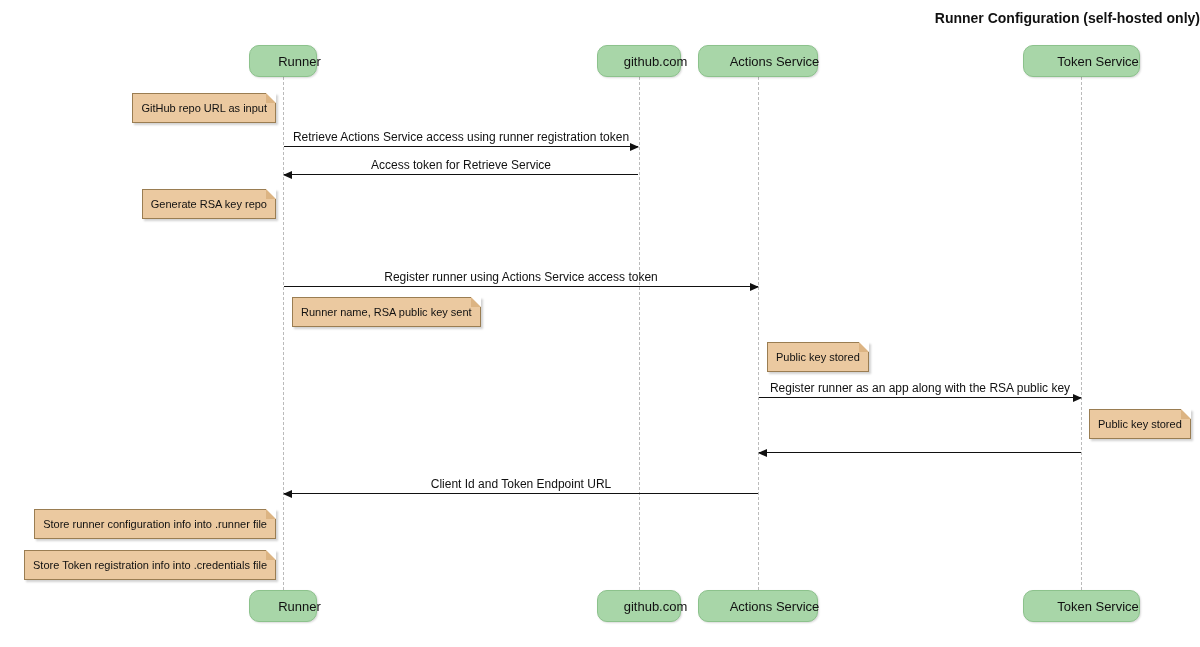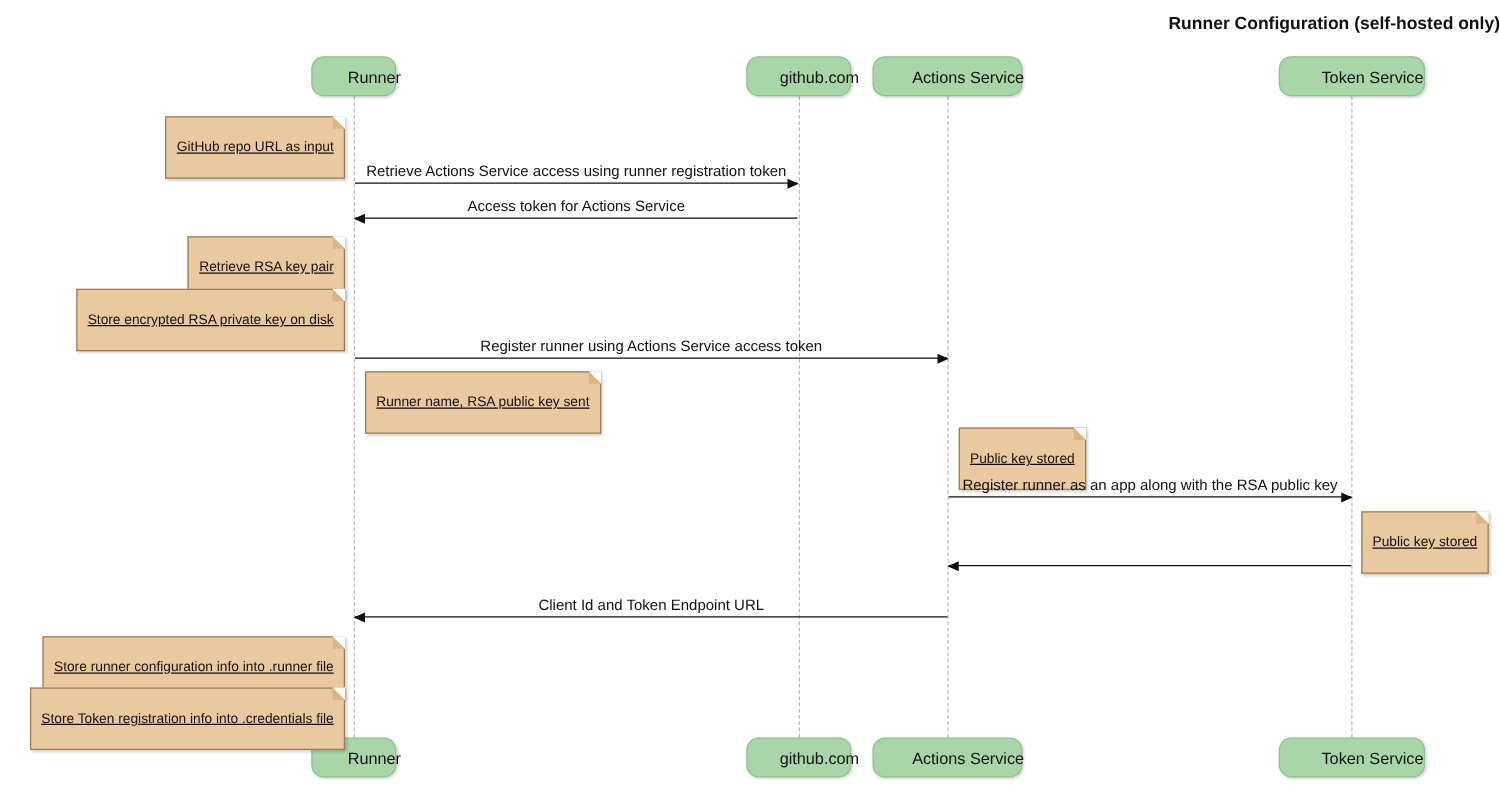--- a/index.html
+++ b/index.html
@@ -40,21 +40,21 @@
     font-size:13px;color:#111;box-sizing:border-box;
     white-space:nowrap;
     padding-left:33px;
   }
   .note{
     position:absolute;
     background:var(--note-fill);
     border:1px solid var(--note-border);
     box-shadow:1.5px 1.5px 2px rgba(0,0,0,0.18);
     font-size:11px;line-height:14px;color:#111;
-    padding:17px 8px;white-space:nowrap;box-sizing:border-box;text-decoration:underline;
+    padding:7px 8px;white-space:nowrap;box-sizing:border-box;
   }
   .fold{
     position:absolute;top:-1px;right:-1px;width:0;height:0;
     border-width:0 10px 10px 0;border-style:solid;
     border-color:var(--background) var(--background) var(--note-flap) var(--note-flap);
   }
   .msg{position:absolute;}
   .msg-label{
     text-align:center;font-size:12px;line-height:13px;height:13px;
     color:#111;white-space:nowrap;
@@ -91,36 +91,35 @@
   <div class="participant" style="left:597px;top:45px;width:84px;">github.com</div>
   <div class="participant" style="left:698px;top:45px;width:120px;">Actions Service</div>
   <div class="participant" style="left:1023px;top:45px;width:117px;">Token Service</div>
 
   <div class="participant" style="left:249px;top:590px;width:68px;">Runner</div>
   <div class="participant" style="left:597px;top:590px;width:84px;">github.com</div>
   <div class="participant" style="left:698px;top:590px;width:120px;">Actions Service</div>
   <div class="participant" style="left:1023px;top:590px;width:117px;">Token Service</div>
 
   <div class="note" style="right:924px;top:93px;"><i class="fold"></i><span>GitHub repo URL as input</span></div>
-  <div class="note" style="right:924px;top:189px;"><i class="fold"></i><span>Retrieve RSA key pair</span></div>
-  <div class="note" style="right:924px;top:231px;"><i class="fold"></i><span>Store encrypted RSA private key on disk</span></div>
+  <div class="note" style="right:924px;top:189px;"><i class="fold"></i><span>Generate RSA key repo</span></div>
   <div class="note" style="left:292px;top:297px;"><i class="fold"></i><span>Runner name, RSA public key sent</span></div>
   <div class="note" style="left:767px;top:342px;"><i class="fold"></i><span>Public key stored</span></div>
   <div class="note" style="left:1089px;top:409px;"><i class="fold"></i><span>Public key stored</span></div>
   <div class="note" style="right:924px;top:509px;margin-left:18px;"><i class="fold"></i><span>Store runner configuration info into .runner file</span></div>
   <div class="note" style="right:924px;top:550px;"><i class="fold"></i><span>Store Token registration info into .credentials file</span></div>
 
   <div class="msg" style="left:284px;top:131px;width:354px;">
     <div class="msg-label">Retrieve Actions Service access using runner registration token</div>
     <div class="msg-line">
         <i class="head right"></i>
       </div>
   </div>
   <div class="msg" style="left:284px;top:159px;width:354px;">
-    <div class="msg-label">Access token for Actions Service</div>
+    <div class="msg-label">Access token for Retrieve Service</div>
     <div class="msg-line">
         <i class="head left"></i>
       </div>
   </div>
   <div class="msg" style="left:284px;top:271px;width:474px;">
     <div class="msg-label">Register runner using Actions Service access token</div>
     <div class="msg-line">
         <i class="head right"></i>
       </div>
   </div>

